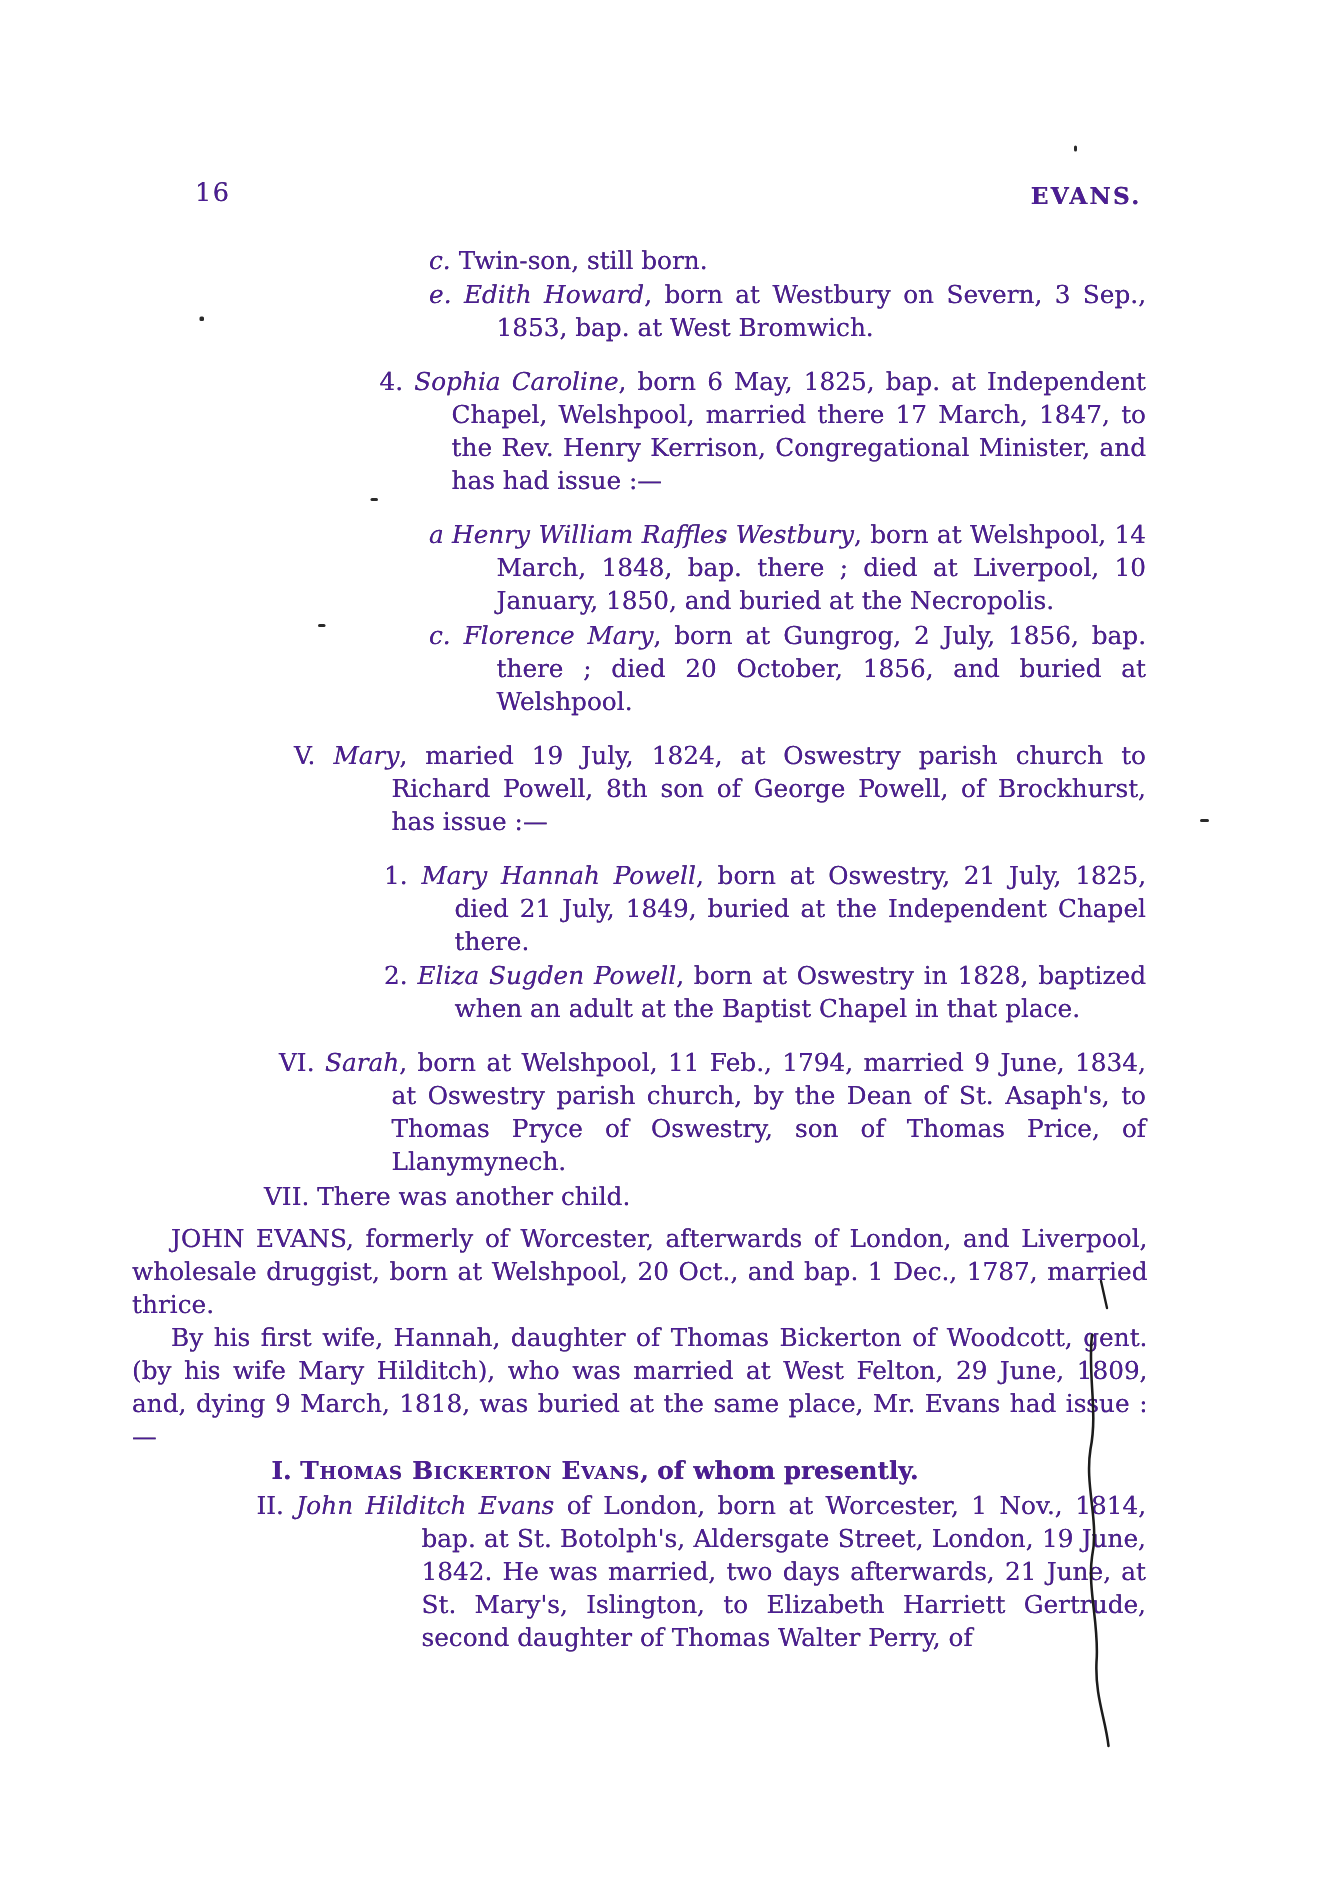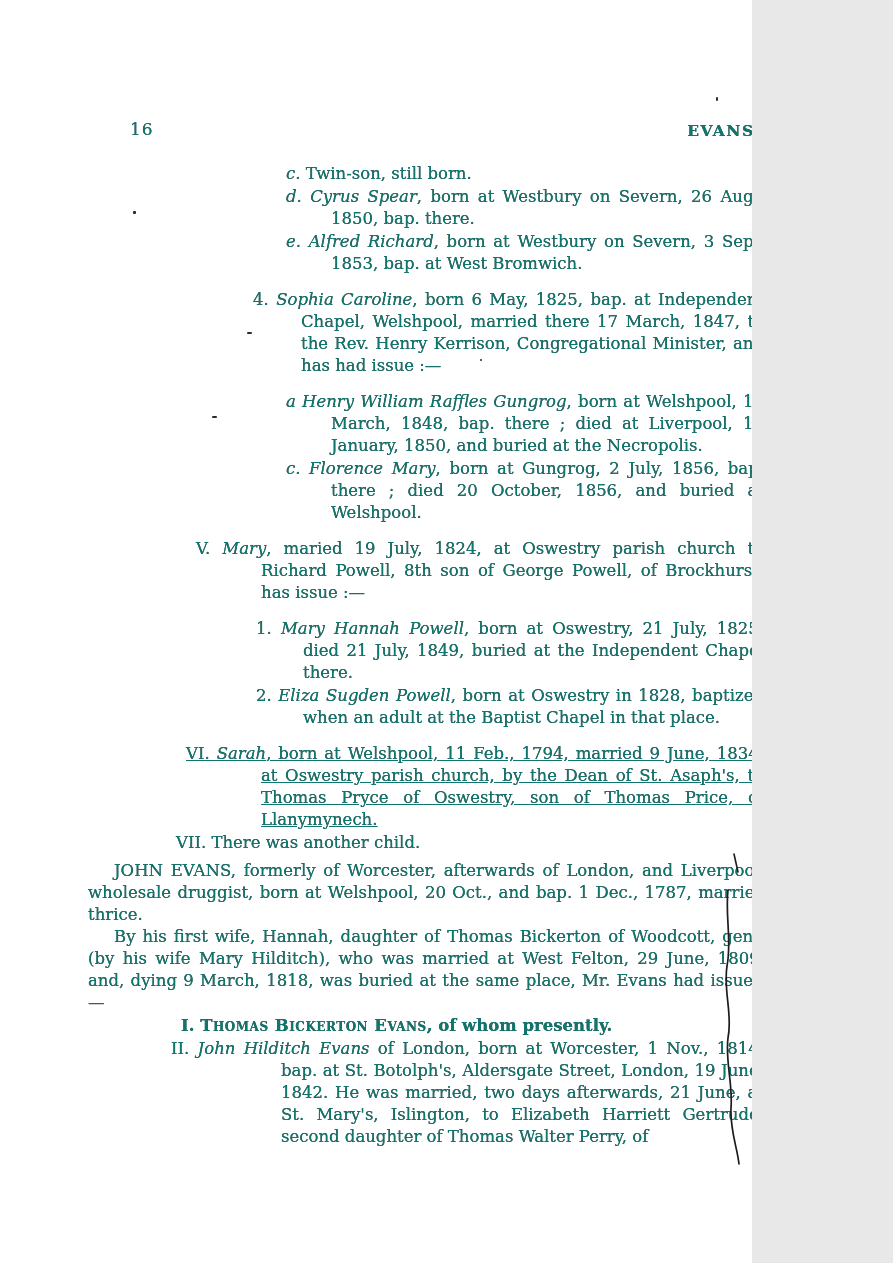--- a/index.html
+++ b/index.html
@@ -2,23 +2,23 @@
 <html><head>
 <meta charset="utf-8">
 <style>
   html,body{margin:0;padding:0;}
   body{
     background:#e8e8e8;
     font-family:"DejaVu Serif","Liberation Serif",serif;
   }
   #page{
     position:relative;
-    width:752px;height:1263px;
+    width:893px;height:1263px;
     background:#ffffff;
-    color:#0f766e;
+    color:#4c1d95;
     overflow:hidden;
     text-shadow:0 0 0.4px rgba(10,10,10,0.75);
   }
   #body-block{
     position:absolute;
     left:88px;top:118px;
     width:677px;
     font-size:16.5px;
     line-height:22px;
   }
@@ -41,21 +41,21 @@
   }
   .it{font-style:italic;}
   .sc{font-variant:small-caps;letter-spacing:0.5px;}
   .gap{height:12px;}
   .gap-sm{height:5px;}
 
   .lvl-letter{padding-left:242px;text-indent:-45px;}
   .lvl-num4  {padding-left:212px;text-indent:-48px;}
   .lvl-num   {padding-left:214px;text-indent:-47px;}
   .lvl-v     {padding-left:172px;text-indent:-65px;}
-  .lvl-vi    {padding-left:172px;text-indent:-75px;text-decoration:underline;}
+  .lvl-vi    {padding-left:172px;text-indent:-75px;}
   .lvl-vii   {padding-left:172px;text-indent:-85px;}
   .lvl-i     {padding-left:192px;text-indent:-100px;font-weight:bold;}
   .lvl-ii    {padding-left:192px;text-indent:-110px;}
 
   .para{
     text-align:justify;
     text-indent:26px;
     margin:0;
   }
   
@@ -72,40 +72,36 @@
     <div class="head-row">
       <span class="page-num">16</span>
       <span class="running-title">EVANS.</span>
     </div>
 
     <div class="entry lvl-letter">
       <span class="it">c.</span>
       <span class="it"></span><span>Twin-son, still born.</span>
     </div>
     <div class="entry lvl-letter">
-      <span class="it">d.</span>
-      <span class="it">Cyrus Spear</span><span>, born at Westbury on Severn, 26 Aug., 1850, bap. there.</span>
-    </div>
-    <div class="entry lvl-letter">
       <span class="it">e.</span>
-      <span class="it">Alfred Richard</span><span>, born at Westbury on Severn, 3 Sep., 1853, bap. at West Bromwich.</span>
+      <span class="it">Edith Howard</span><span>, born at Westbury on Severn, 3 Sep., 1853, bap. at West Bromwich.</span>
     </div>
 
     <div class="gap"></div>
 
     <div class="entry lvl-num4">
       <span>4.</span>
       <span class="it">Sophia Caroline</span><span>, born 6 May, 1825, bap. at Independent Chapel, Welshpool, married there 17 March, 1847, to the Rev. Henry Kerrison, Congregational Minister, and has had issue :—</span>
     </div>
 
     <div class="gap"></div>
 
     <div class="entry lvl-letter">
       <span class="it">a</span>
-      <span class="it">Henry William Raffles Gungrog</span><span>, born at Welshpool, 14 March, 1848, bap. there ; died at Liverpool, 10 January, 1850, and buried at the Necropolis.</span>
+      <span class="it">Henry William Raffles Westbury</span><span>, born at Welshpool, 14 March, 1848, bap. there ; died at Liverpool, 10 January, 1850, and buried at the Necropolis.</span>
     </div>
     <div class="entry lvl-letter">
       <span class="it">c.</span>
       <span class="it">Florence Mary</span><span>, born at Gungrog, 2 July, 1856, bap. there ; died 20 October, 1856, and buried at Welshpool.</span>
     </div>
 
     <div class="gap"></div>
 
     <div class="entry lvl-v">
       <span>V.</span>

